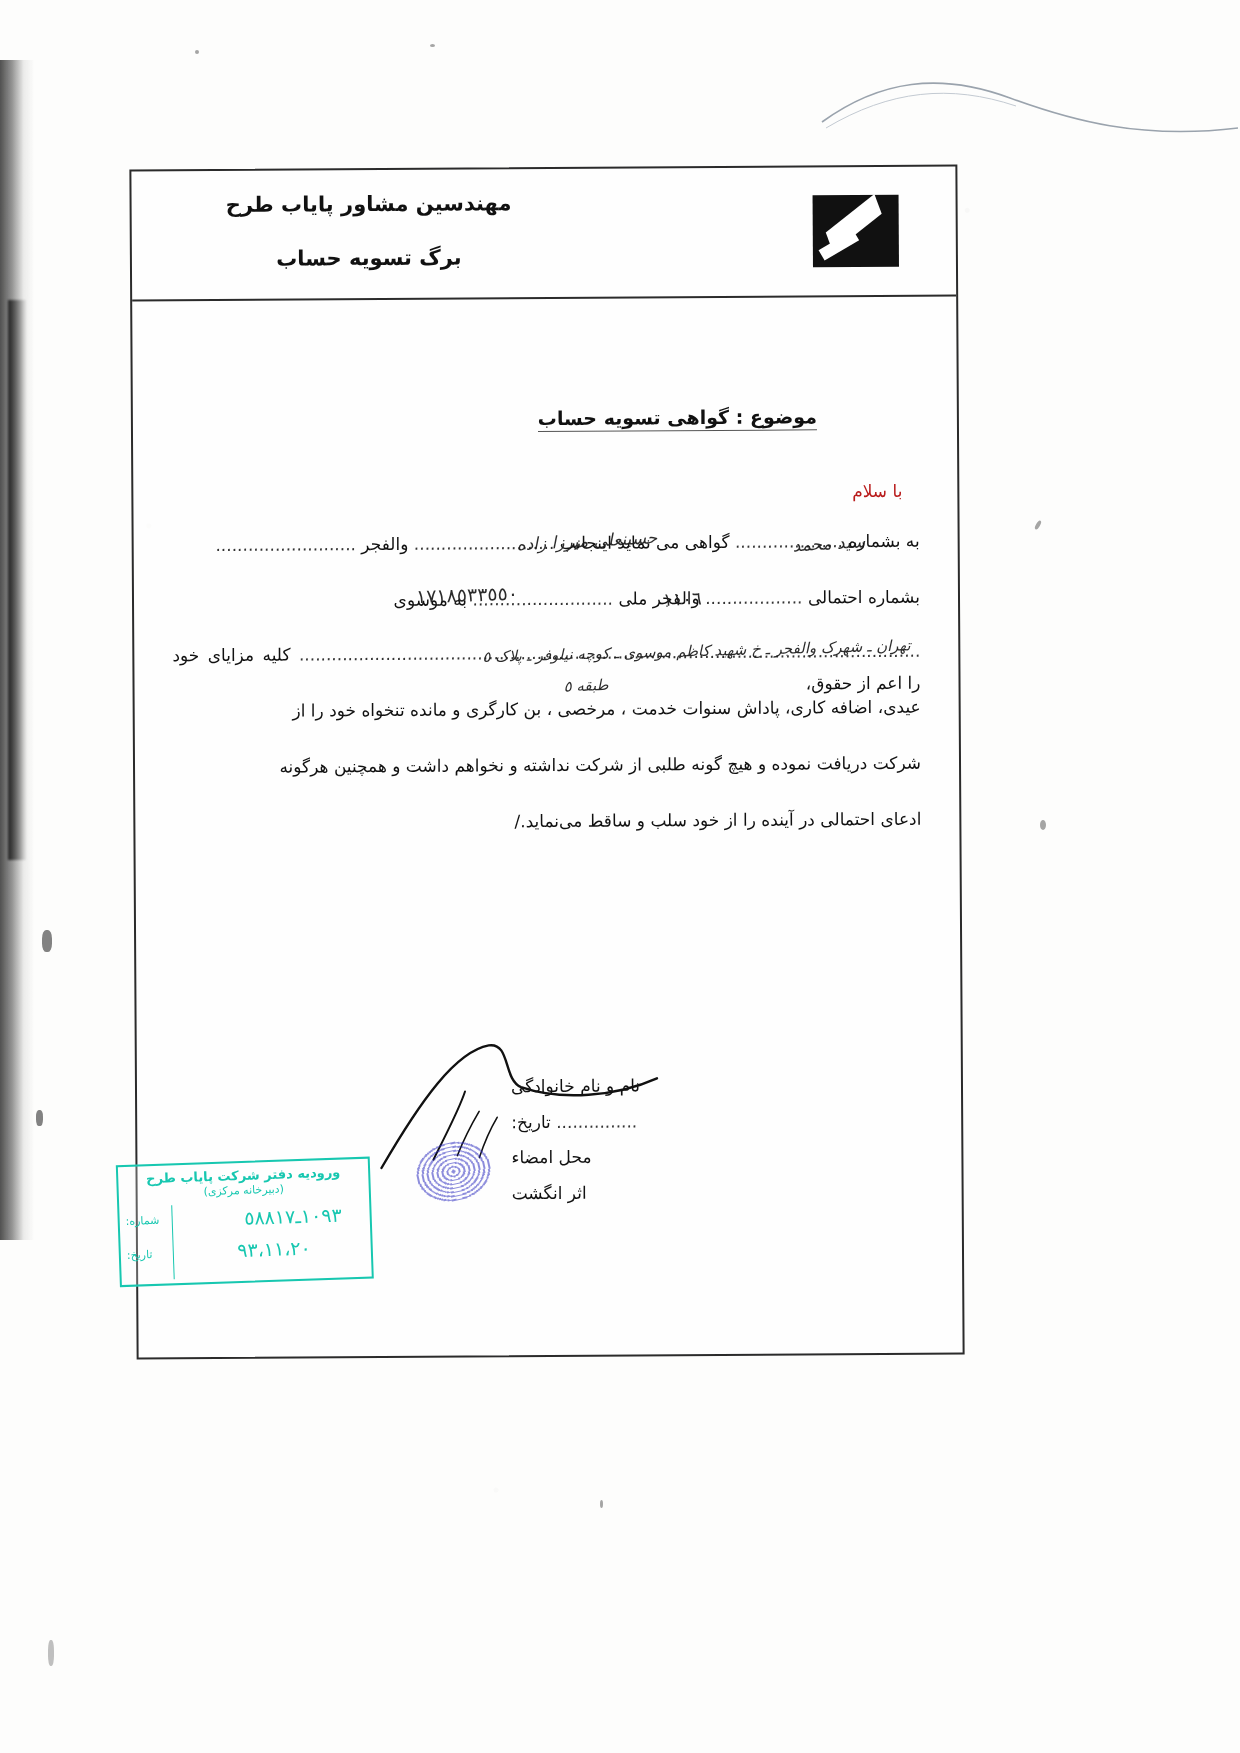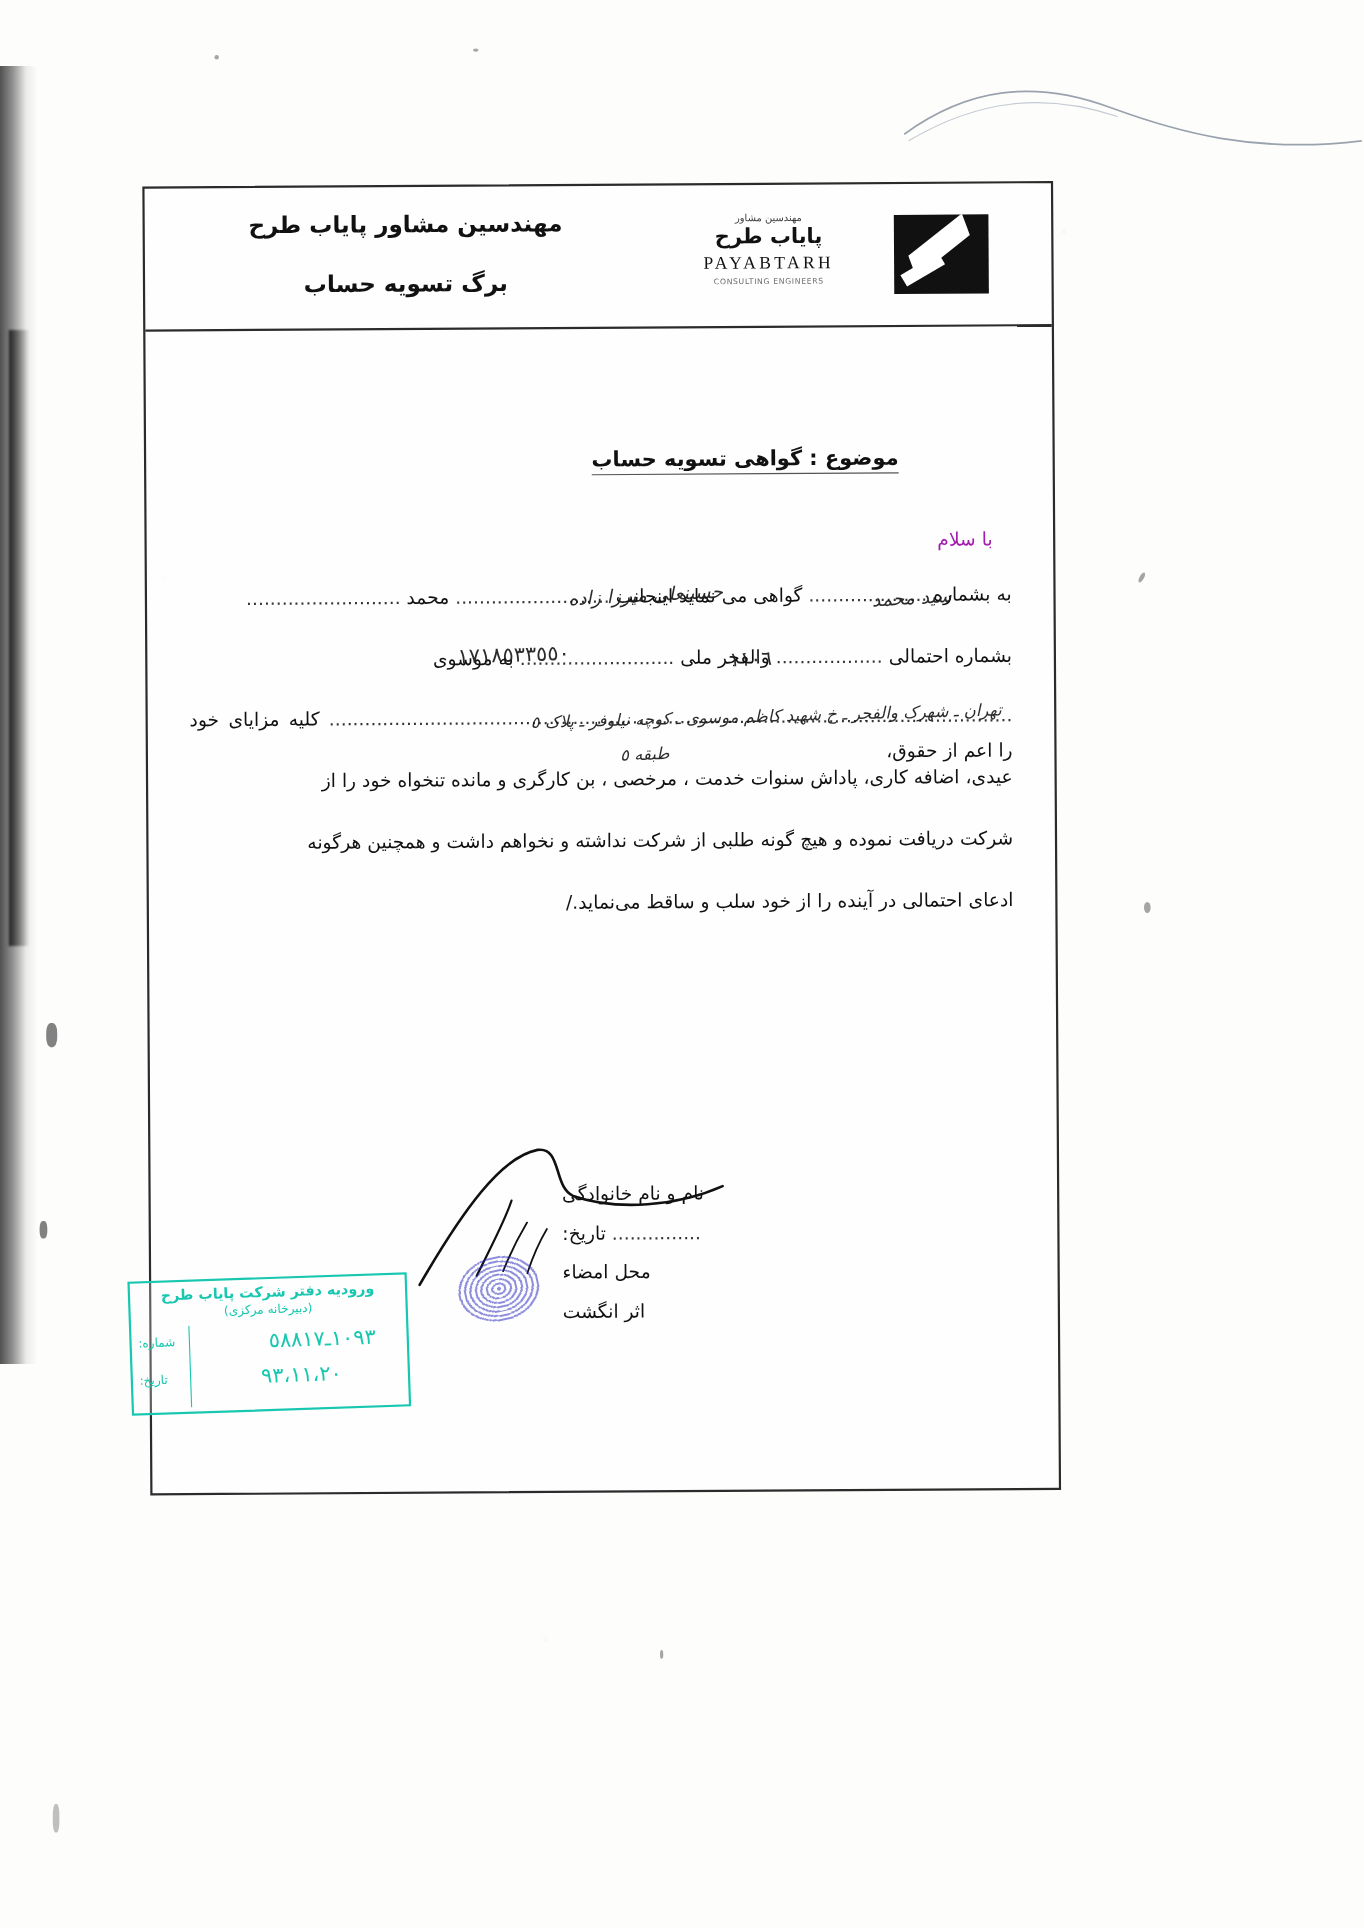--- a/index.html
+++ b/index.html
@@ -184,21 +184,21 @@
     font-weight: bold;
     color: #111;
     border-bottom: 1px solid #555;
     padding-bottom: 2px;
   }
   .salutation {
     position: absolute;
     right: 55px;
     top: 184px;
     font-size: 17px;
-    color: #a21caf;
+    color: #b91c1c;
   }
 
   .para {
     position: absolute;
     right: 38px;
     left: 38px;
     font-size: 17px;
     line-height: 1.9;
     color: #111;
     text-align: justify;
@@ -340,40 +340,34 @@
 
   <div class="doc-frame">
 
     <div class="doc-header">
       <div class="header-titles">
         <div class="t1">مهندسین مشاور پایاب طرح</div>
         <div class="t2">برگ تسویه حساب</div>
       </div>
       <div class="logo-block">
         <div class="logo-mark"></div>
-        <div class="logo-text">
-          <div class="tiny">مهندسین مشاور</div>
-          <div class="fa-name">پایاب طرح</div>
-          <div class="en-name">PAYABTARH</div>
-          <div class="en-sub">CONSULTING ENGINEERS</div>
-        </div>
       </div>
     </div>
 
     <div class="doc-body">
 
       <div class="subject-line">موضوع : گواهی تسویه حساب</div>
       <div class="salutation">با سلام</div>
 
       <div class="para line1">
         <span>به بشماره</span>
         <span class="dots">....................</span>
         <span>گواهی می نماید اینجانب</span>
         <span class="dots">..........................</span>
-        <span>محمد</span>
+        <span>والفجر</span>
         <span class="dots">..........................</span>
       </div>
 
       <div class="para line2">
         <span>بشماره احتمالی</span>
         <span class="dots">..................</span>
         <span>والفجر ملی</span>
         <span class="dots">..........................</span>
         <span>به موسوی</span>
       </div>

